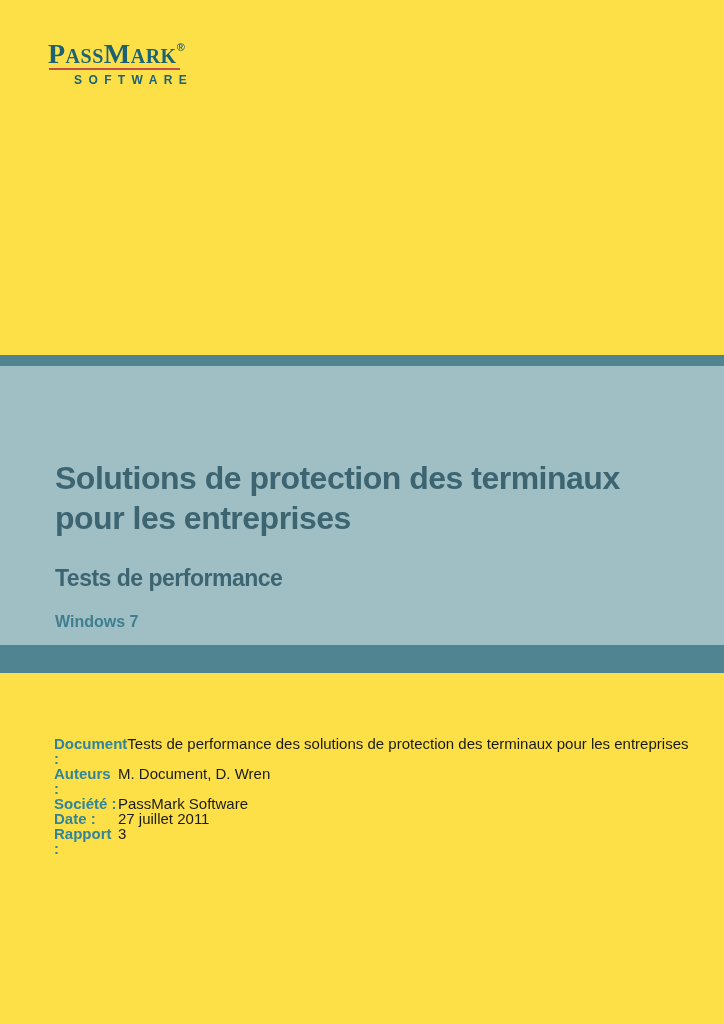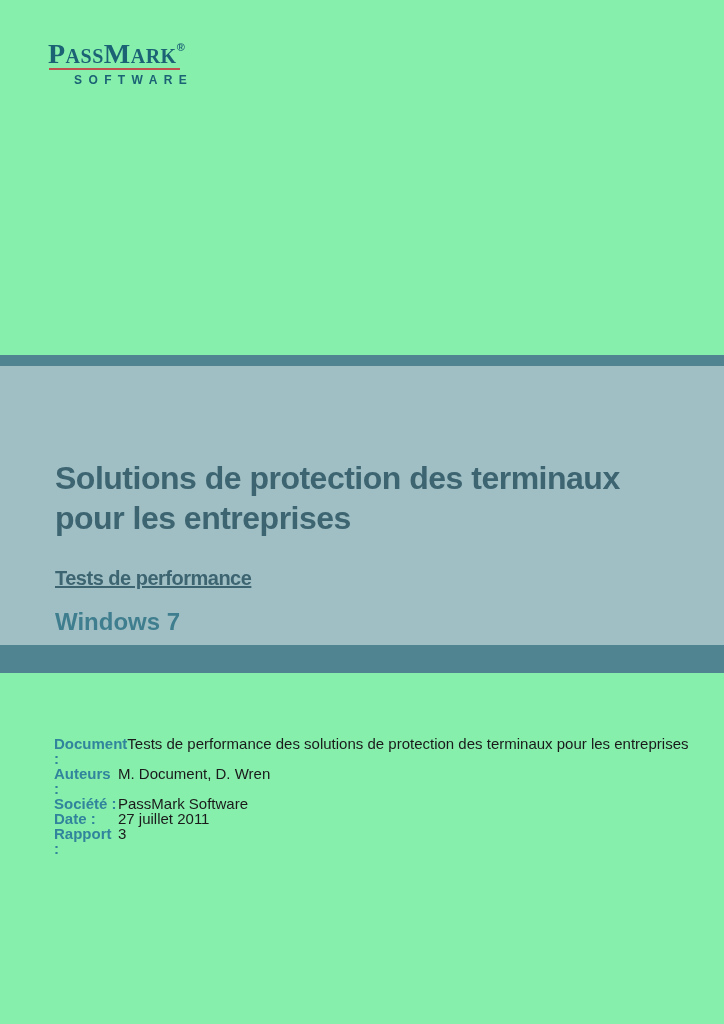--- a/index.html
+++ b/index.html
@@ -1,21 +1,21 @@
 <!DOCTYPE html>
 <html><head>
 <meta charset="utf-8">
 <style>
   * { margin: 0; padding: 0; box-sizing: border-box; }
   html, body { background: #ffffff; }
   .page {
     position: relative;
     width: 724px;
     height: 1024px;
-    background: #86efac;
+    background: #fde047;
     overflow: hidden;
     font-family: "Liberation Sans", sans-serif;
   }
 
   
   .logo {
     position: absolute;
     left: 48px;
     top: 34px;
     width: 160px;
@@ -71,30 +71,29 @@
     padding: 92px 35px 0 55px;
   }
   .title-line {
     font-size: 32px;
     font-weight: bold;
     color: #3c6471;
     line-height: 40px;
     letter-spacing: -0.5px;
   }
   .subtitle {
-    font-size: 20px;
+    font-size: 23px;
     font-weight: bold;
     color: #3c6471;
     line-height: 40px;
     letter-spacing: -0.5px;
     margin-top: 20px;
-    text-decoration: underline;
   }
   .platform {
-    font-size: 24px;
+    font-size: 16px;
     font-weight: bold;
     color: #3f7e8e;
     line-height: 26px;
     margin-top: 11px;
   }
   .stripe-bottom {
     height: 28px;
     background: #4f8490;
   }
 

